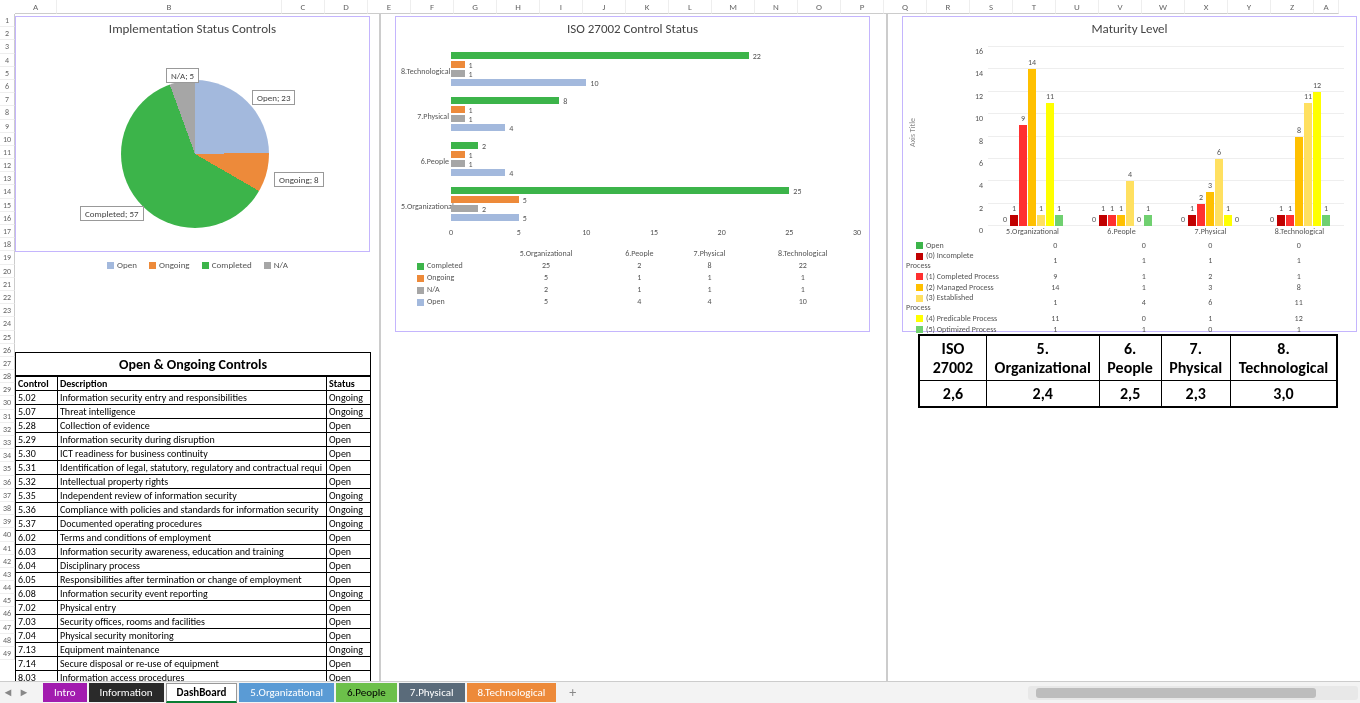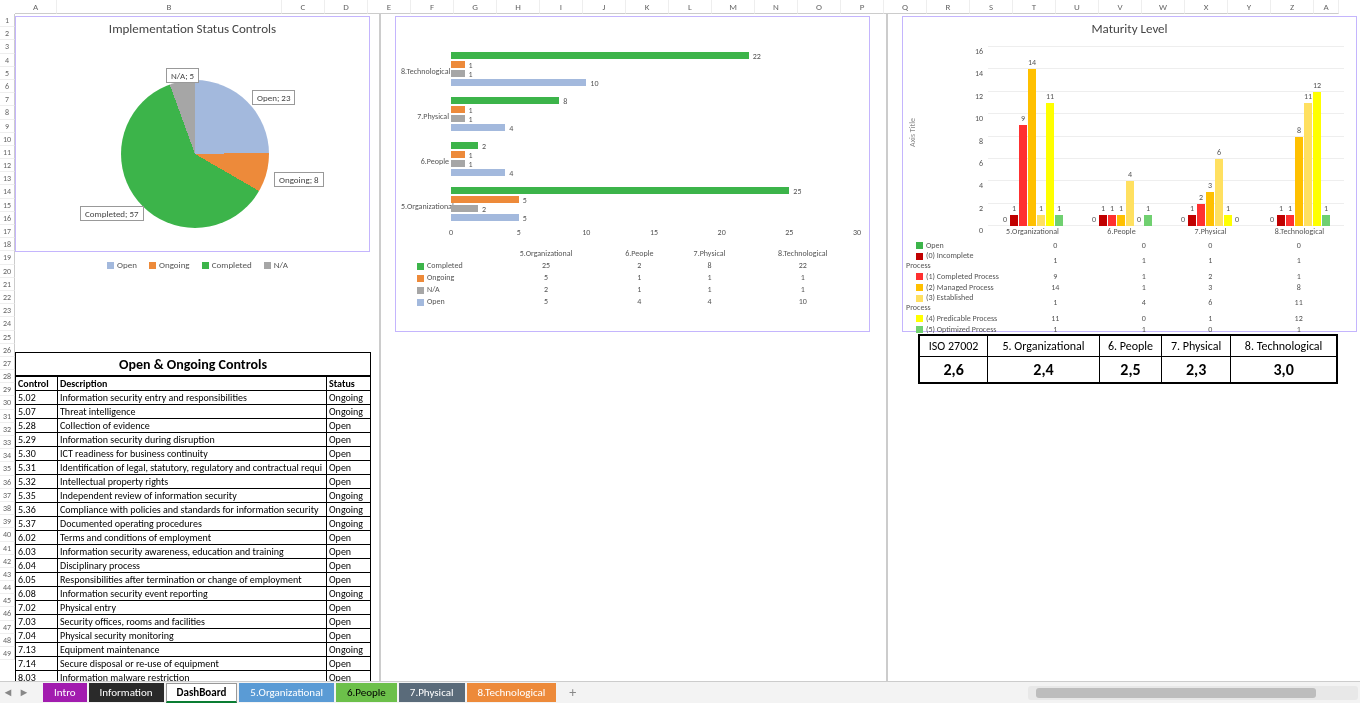--- a/index.html
+++ b/index.html
@@ -58,21 +58,21 @@
 
 .oo-title { background:#fff; border:1px solid #000; text-align:center; font-weight:bold; font-size:14px; height:24px; line-height:24px; }
 .oo-table { border-collapse: collapse; width: 100%; }
 .oo-table th, .oo-table td { border:1px solid #000; font-size:10px; padding: 0 2px; height: 13.2px; text-align:left; background:#fff;}
 .oo-table th { font-weight: bold; }
 
 
 .avg-box { position:absolute; border:1.5px solid #000;}
 .avg-title { text-align:center; font-weight:bold; font-size:16px; padding:2px 0;}
 .avg-tbl { width:100%; border-collapse:collapse;}
-.avg-tbl td { border:1px solid #000; text-align:center; font-size:12px; padding:3px 0;}
+.avg-tbl td { border:1px solid #000; text-align:center; font-size:16px; padding:3px 0;font-weight:bold;}
 .avg-tbl .v td { font-weight:bold; font-size:16px;}
 
 
 .tabs { position:absolute; bottom:0; left:0; right:0; height:22px; background:#f3f3f3; border-top:1px solid #ccc; display:flex; align-items:center; font-size:11px; }
 .tab-nav { width:16px; text-align:center; color:#888; cursor:pointer; }
 .tab { padding: 2px 10px; margin: 0 1px; cursor:pointer; border:1px solid transparent;}
 .tab.active { background:#fff; border:1px solid #999; border-bottom:2px solid #0a7d33; font-weight:bold;}
 .tab.intro { background:#a21caf; color:#fff;}
 .tab.info { background:#2a2a2a; color:#fff;}
 .tab.c5{ background:#5a9bd5; color:#fff;}
@@ -183,20 +183,21 @@
         <span class="lg-sw" style="background:#ed8a3a"></span><span>Ongoing</span>
         <span class="lg-sw" style="background:#3cb44a"></span><span>Completed</span>
         <span class="lg-sw" style="background:#a6a6a6"></span><span>N/A</span>
       </div>
     </div>
   </div>
 
   <div class="vsep" style="left:364px;"></div>
 
   <div class="chart" style="left:380px;top:2px;width:475px;height:316px;">
+    <div class="chart-title">ISO 27002 Control Status</div>
     <div class="hbar-area" id="hbar">
         <div class="hbar-cat" style="top: 0px;">
           <div class="lbl">8.Technological</div>
           <div class="hbar-bar" style="top: 0px; width: 297.733px; background: rgb(60, 180, 74);"></div>
           <div class="hbar-val" style="top: -1px; left: 301.733px;">22</div>
           <div class="hbar-bar" style="top: 9px; width: 13.5333px; background: rgb(237, 138, 58);"></div>
           <div class="hbar-val" style="top: 8px; left: 17.5333px;">1</div>
           <div class="hbar-bar" style="top: 18px; width: 13.5333px; background: rgb(166, 166, 166);"></div>
           <div class="hbar-val" style="top: 17px; left: 17.5333px;">1</div>
           <div class="hbar-bar" style="top: 27px; width: 135.333px; background: rgb(163, 185, 221);"></div>
@@ -600,21 +601,21 @@
         <tbody>
           <tr>
             <td style="width:42px">7.14</td>
             <td>Secure disposal or re-use of equipment</td>
             <td style="width:44px">Open</td>
           </tr>
         </tbody>
         <tbody>
           <tr>
             <td style="width:42px">8.03</td>
-            <td>Information malware restriction</td>
+            <td>Information access procedures</td>
             <td style="width:44px">Open</td>
           </tr>
         </tbody>
         <tbody>
           <tr>
             <td style="width:42px">8.05</td>
             <td>Protection against malware</td>
             <td style="width:44px">Open</td>
           </tr>
         </tbody>

